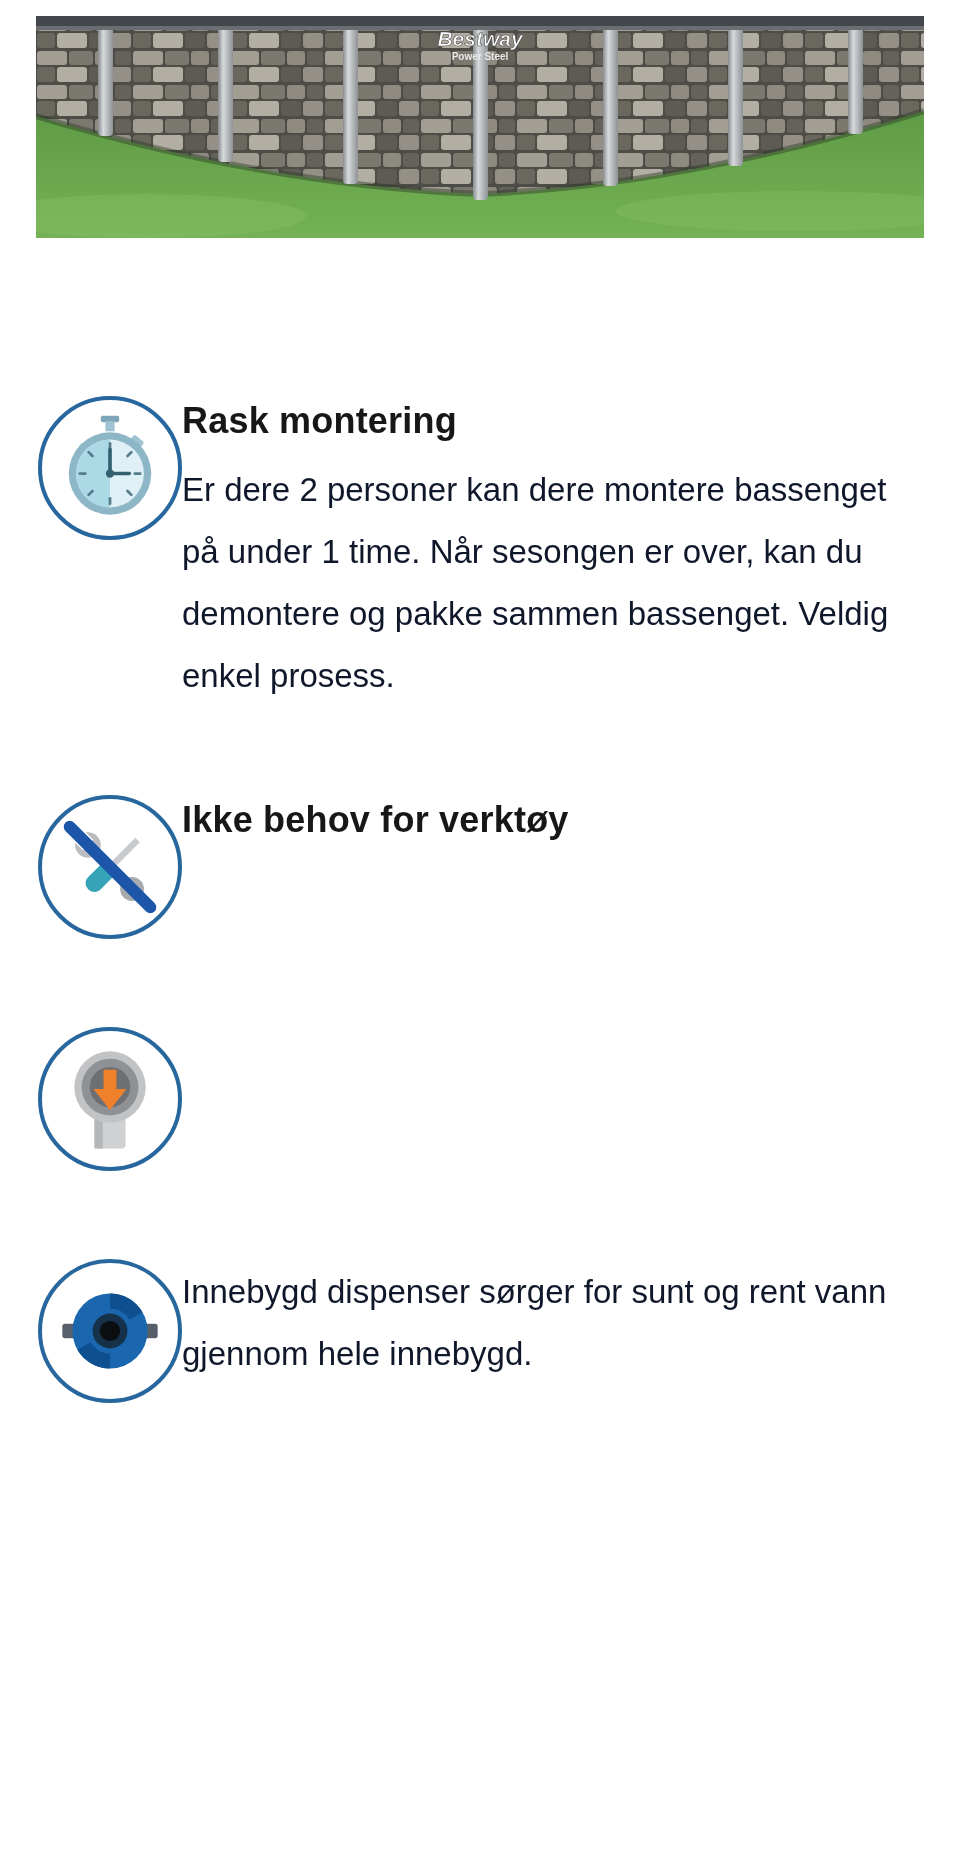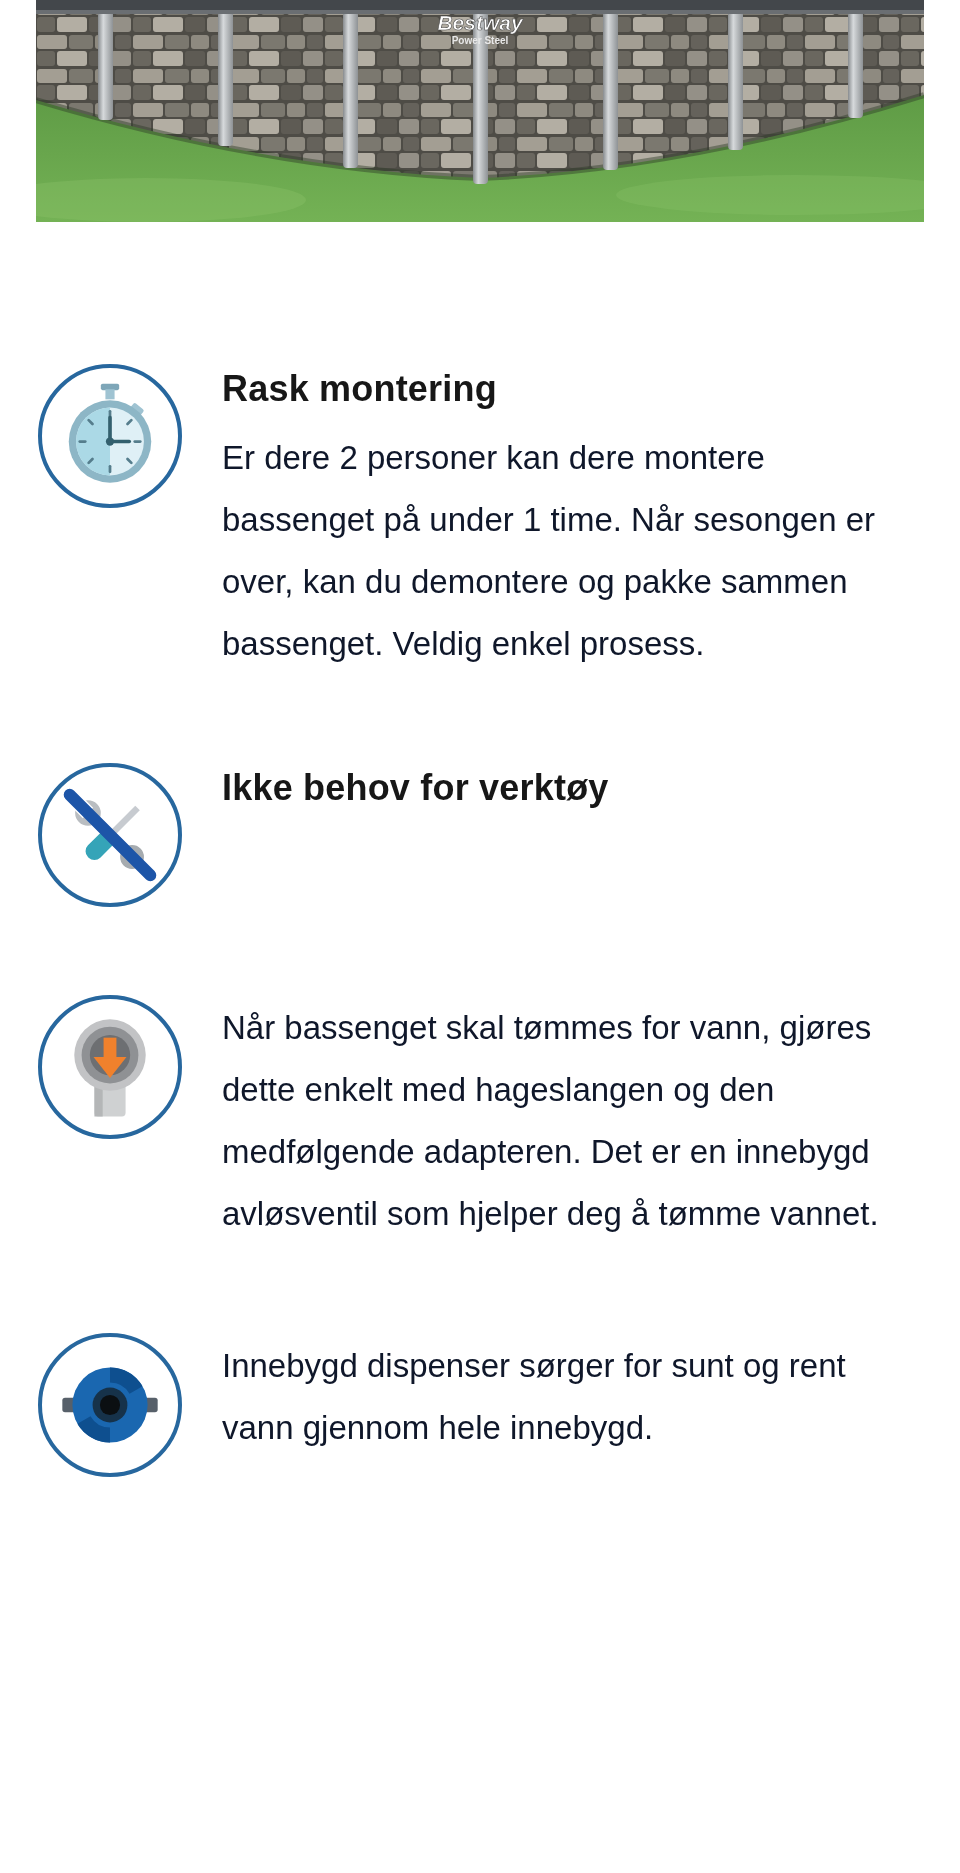--- a/index.html
+++ b/index.html
@@ -3,21 +3,21 @@
 <meta charset="utf-8">
 <style>
   * { margin:0; padding:0; box-sizing:border-box; }
   html, body { width:960px; height:1873px; overflow:hidden; }
   body {
     background:#ffffff;
     font-family:"Liberation Sans", sans-serif;
     position:relative;
   }
   .hero {
-    margin:0 36px;
+    margin:16px 36px;
     width:888px;
     height:278px;
     overflow:hidden;
   }
   .hero svg { display:block; width:888px; height:222px; }
 
   .features { padding:86px 36px 0 38px; }
 
   .feature { display:flex; align-items:flex-start; margin-bottom:88px; }
 
@@ -25,21 +25,21 @@
     flex:0 0 144px;
     width:144px; height:144px;
     border:4px solid #27679e;
     border-radius:50%;
     background:#ffffff;
     display:flex; align-items:center; justify-content:center;
     overflow:hidden;
   }
   .feature-icon svg { width:110px; height:110px; display:block; }
 
-  .feature-text { margin-left:40px; margin-top:2px; flex:1; min-width:0; }
+  .feature-text { margin-top:2px; flex:1; min-width:0; }
   .feature-title {
     font-size:36px;
     font-weight:700;
     color:#171717;
     line-height:1.25;
     margin-bottom:16px;
     letter-spacing:0.2px;
   }
   .feature-body {
     font-size:33px;
@@ -162,21 +162,20 @@
     <rect x="43" y="58" width="34" height="56" rx="4" fill="#cfd1d2"></rect>
     <rect x="43" y="58" width="9" height="56" fill="#b4b6b7"></rect>
     <circle cx="60" cy="47" r="39" fill="#c2c3c5"></circle>
     <circle cx="60" cy="47" r="31" fill="#8f9194"></circle>
     <circle cx="60" cy="47" r="22" fill="#6d6f72"></circle>
     <rect x="53" y="28" width="14" height="23" fill="#f0812c"></rect>
     <polygon points="42,49 78,49 60,72" fill="#f0812c"></polygon>
   </svg>
       </div>
     <div class="feature-text">
-      <div class="feature-body">Når bassenget skal tømmes for vann, gjøres dette enkelt med hageslangen og den medfølgende adapteren. Det er en innebygd avløsventil som hjelper deg å tømme vannet.</div>
     </div>
   </div>
 
   <div class="feature">
     <div class="feature-icon">
         <svg viewBox="0 0 120 120" xmlns="http://www.w3.org/2000/svg">
     <rect x="8" y="52" width="18" height="16" rx="3" fill="#57606a"></rect>
     <rect x="94" y="52" width="18" height="16" rx="3" fill="#57606a"></rect>
     <circle cx="60" cy="60" r="41" fill="#1a67b0"></circle>
     <path d="M60 19 a41 41 0 0 1 35.5 20.5 l-14.2 8.2 a24.6 24.6 0 0 0 -21.3 -12.3 Z" fill="#0e4f8f"></path>

